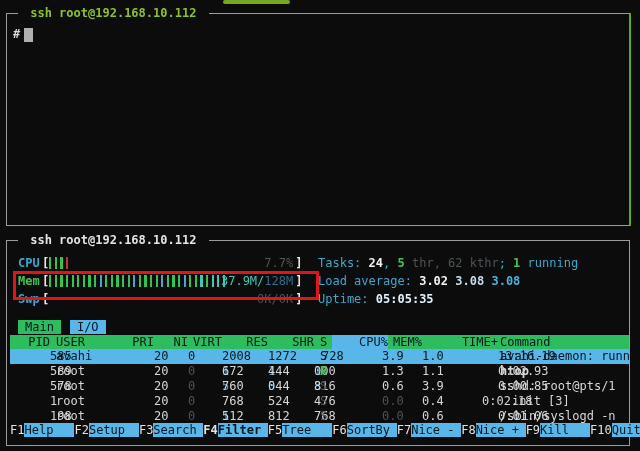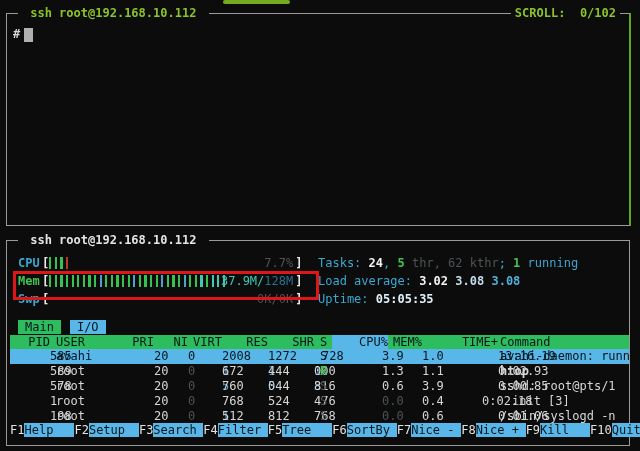--- a/index.html
+++ b/index.html
@@ -64,21 +64,20 @@
 </style>
 </head>
 <body>
 
 <div class="screen">
 
   <div class="glitch-bar"></div>
 
   <div class="pane-frame pane-top-frame"></div>
   <div class="pane-title green-title" style="left:18px;top:6px;"> ssh root@192.168.10.112 </div>
-  <div class="scroll-ind"><span>SCROLL:</span><span>  </span><span>0/102</span></div>
   <div class="prompt-char">#</div>
   <div class="cursor-block"></div>
 
   <div class="pane-frame pane-bottom-frame"></div>
   <div class="pane-title white-title" style="left:18px;top:233px;"> ssh root@192.168.10.112 </div>
 
   <div id="meters">
       <div class="meter-line" style="top: 256px;"><span class="m-label c-cyan">CPU</span><span class="m-bracket">[</span><span class="m-interior"><span class="m-bar" style="left: 0px; background: var(--bar-green);"></span><span class="m-bar" style="left: 5.6px; background: var(--bar-green);"></span><span class="m-bar" style="left: 11.2px; background: var(--bar-green);"></span><span class="m-bar" style="left: 16.8px; background: var(--bar-red);"></span><span class="m-value"><span class="c-dim">7.7%</span></span></span><span class="m-bracket">]</span></div>
       <div class="meter-line" style="top: 274px;"><span class="m-label c-green">Mem</span><span class="m-bracket">[</span><span class="m-interior"><span class="m-bar" style="left: 0px; background: var(--bar-green);"></span><span class="m-bar" style="left: 5.6px; background: var(--bar-green);"></span><span class="m-bar" style="left: 11.2px; background: var(--bar-green);"></span><span class="m-bar" style="left: 16.8px; background: var(--bar-green);"></span><span class="m-bar" style="left: 22.4px; background: var(--bar-green);"></span><span class="m-bar" style="left: 28px; background: var(--bar-green);"></span><span class="m-bar" style="left: 33.6px; background: var(--bar-green);"></span><span class="m-bar" style="left: 39.2px; background: var(--bar-green);"></span><span class="m-bar" style="left: 44.8px; background: var(--bar-green);"></span><span class="m-bar" style="left: 50.4px; background: var(--bar-blue);"></span><span class="m-bar" style="left: 56px; background: var(--bar-green);"></span><span class="m-bar" style="left: 61.6px; background: var(--bar-green);"></span><span class="m-bar" style="left: 67.2px; background: var(--bar-green);"></span><span class="m-bar" style="left: 72.8px; background: var(--bar-green);"></span><span class="m-bar" style="left: 78.4px; background: var(--bar-green);"></span><span class="m-bar" style="left: 84px; background: var(--bar-blue);"></span><span class="m-bar" style="left: 89.6px; background: var(--bar-green);"></span><span class="m-bar" style="left: 95.2px; background: var(--bar-green);"></span><span class="m-bar" style="left: 100.8px; background: var(--bar-green);"></span><span class="m-bar" style="left: 106.4px; background: var(--bar-green);"></span><span class="m-bar" style="left: 112px; background: var(--bar-blue);"></span><span class="m-bar" style="left: 117.6px; background: var(--bar-green);"></span><span class="m-bar" style="left: 123.2px; background: var(--bar-green);"></span><span class="m-bar" style="left: 128.8px; background: var(--bar-green);"></span><span class="m-bar" style="left: 134.4px; background: var(--bar-blue);"></span><span class="m-bar" style="left: 140px; background: var(--bar-green);"></span><span class="m-bar" style="left: 145.6px; background: var(--bar-green);"></span><span class="m-bar" style="left: 151.2px; background: var(--bar-cyan);"></span><span class="m-bar" style="left: 156.8px; background: var(--bar-green);"></span><span class="m-bar" style="left: 162.4px; background: var(--bar-cyan);"></span><span class="m-bar" style="left: 168px; background: var(--bar-cyan);"></span><span class="m-bar" style="left: 173.6px; background: var(--bar-cyan);"></span><span class="m-value"><span class="c-memUsed">37.9M</span><span class="c-memUsed">/</span><span class="c-memTotal">128M</span></span></span><span class="m-bracket">]</span></div>
       <div class="meter-line" style="top: 292px;"><span class="m-label c-cyan">Swp</span><span class="m-bracket">[</span><span class="m-interior"><span class="m-value"><span class="c-dim">0K/0K</span></span></span><span class="m-bracket">]</span></div>
@@ -191,21 +190,21 @@
         <span class="flabel">Help</span>
       </span>
       <span style="display: flex;">
         <span class="fkey">F2</span>
         <span class="flabel">Setup</span>
       </span>
       <span style="display: flex;">
         <span class="fkey">F3</span>
         <span class="flabel">Search</span>
       </span>
-      <span style="display: flex;">
+      <span style="display: flex; font-weight: bold;">
         <span class="fkey">F4</span>
         <span class="flabel">Filter</span>
       </span>
       <span style="display: flex;">
         <span class="fkey">F5</span>
         <span class="flabel">Tree</span>
       </span>
       <span style="display: flex;">
         <span class="fkey">F6</span>
         <span class="flabel">SortBy</span>

